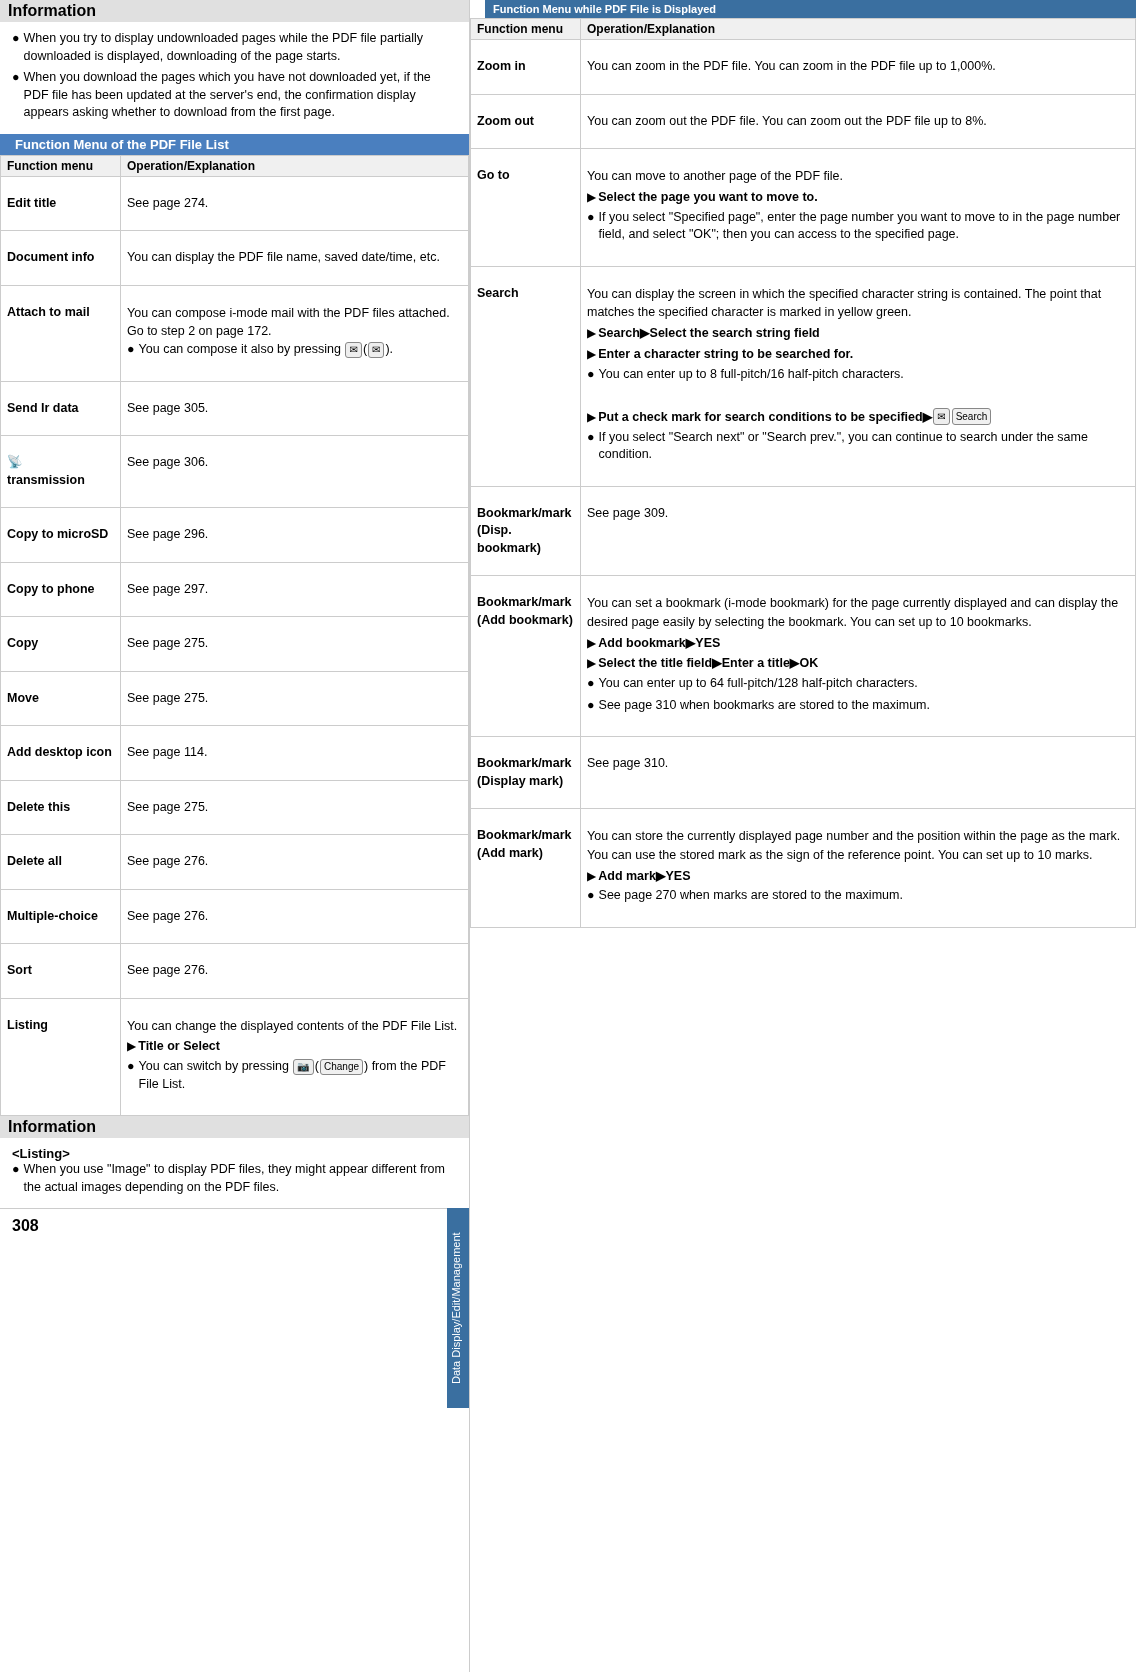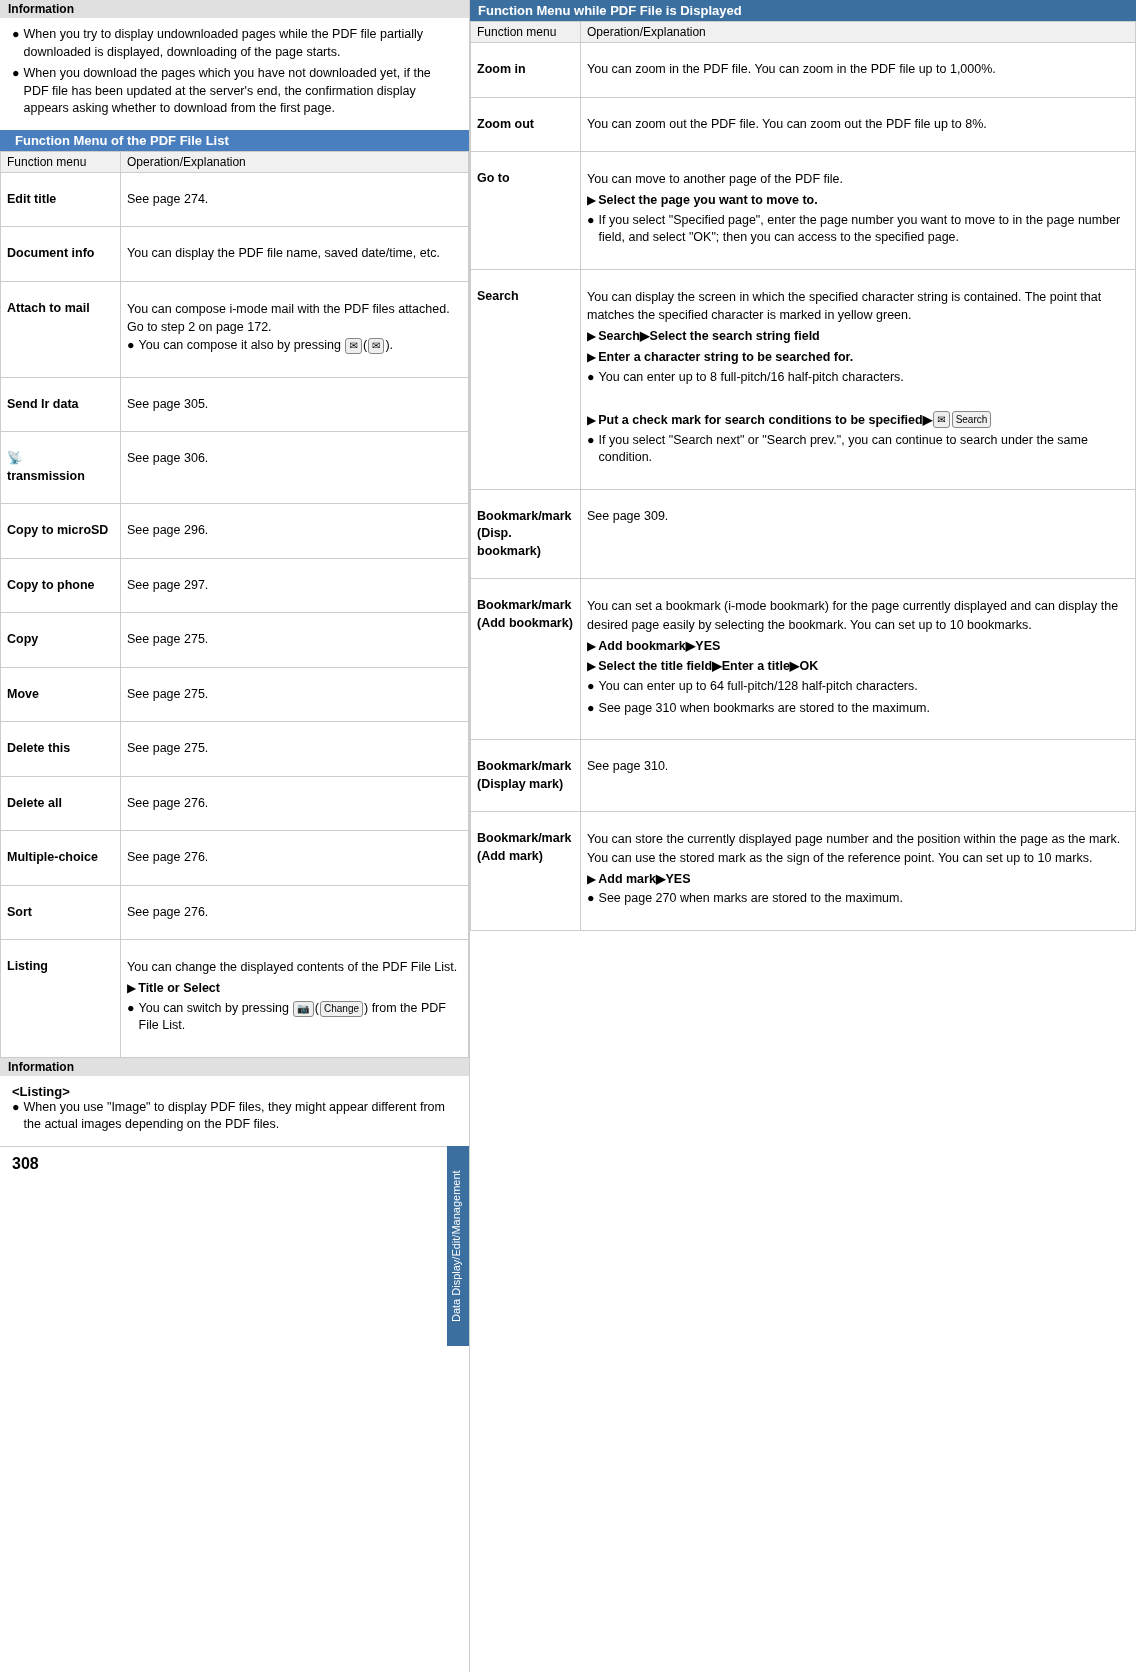--- a/index.html
+++ b/index.html
@@ -24,21 +24,21 @@
     }
     .right-col {
       flex: 1;
       padding: 0;
     }
     
     .info-box {
       background: #e0e0e0;
       padding: 2px 8px;
       font-weight: bold;
-      font-size: 12px;
+      font-size: 16px;
       margin-bottom: 4px;
     }
     .info-content {
       padding: 4px 12px 8px 12px;
     }
     .bullet-item {
       display: flex;
       margin-bottom: 4px;
       align-items: flex-start;
       font-size: 12.5px;
@@ -54,35 +54,36 @@
       color: #fff;
       padding: 3px 15px;
       font-size: 13px;
       font-weight: bold;
       margin-bottom: 0;
     }
     .section-header-blue {
       background: #3a6fa0;
       color: #fff;
       padding: 3px 8px;
-      font-size: 13px;
-      font-weight: bold;
+      font-size: 11px;
+      font-weight: bold;
+      margin-left: 15px;
     }
     
     table {
       width: 100%;
       border-collapse: collapse;
       font-size: 12.5px;
     }
     table th {
       background: #f0f0f0;
       border: 1px solid #ccc;
       padding: 3px 6px;
       text-align: left;
-      font-weight: normal;
+      font-weight: bold;
       font-size: 12px;
     }
     table td {
       border: 1px solid #ccc;
       padding: 18px 6px;
       vertical-align: top;
       line-height: 1.4;
     }
     table td:first-child {
       font-weight: bold;
@@ -219,20 +220,24 @@
           </tr>
           <tr>
             <td>Copy</td>
             <td>See page 275.</td>
           </tr>
           <tr>
             <td>Move</td>
             <td>See page 275.</td>
           </tr>
           <tr>
+            <td>Add desktop icon</td>
+            <td>See page 114.</td>
+          </tr>
+          <tr>
             <td>Delete this</td>
             <td>See page 275.</td>
           </tr>
           <tr>
             <td>Delete all</td>
             <td>See page 276.</td>
           </tr>
           <tr>
             <td>Multiple-choice</td>
             <td>See page 276.</td>

